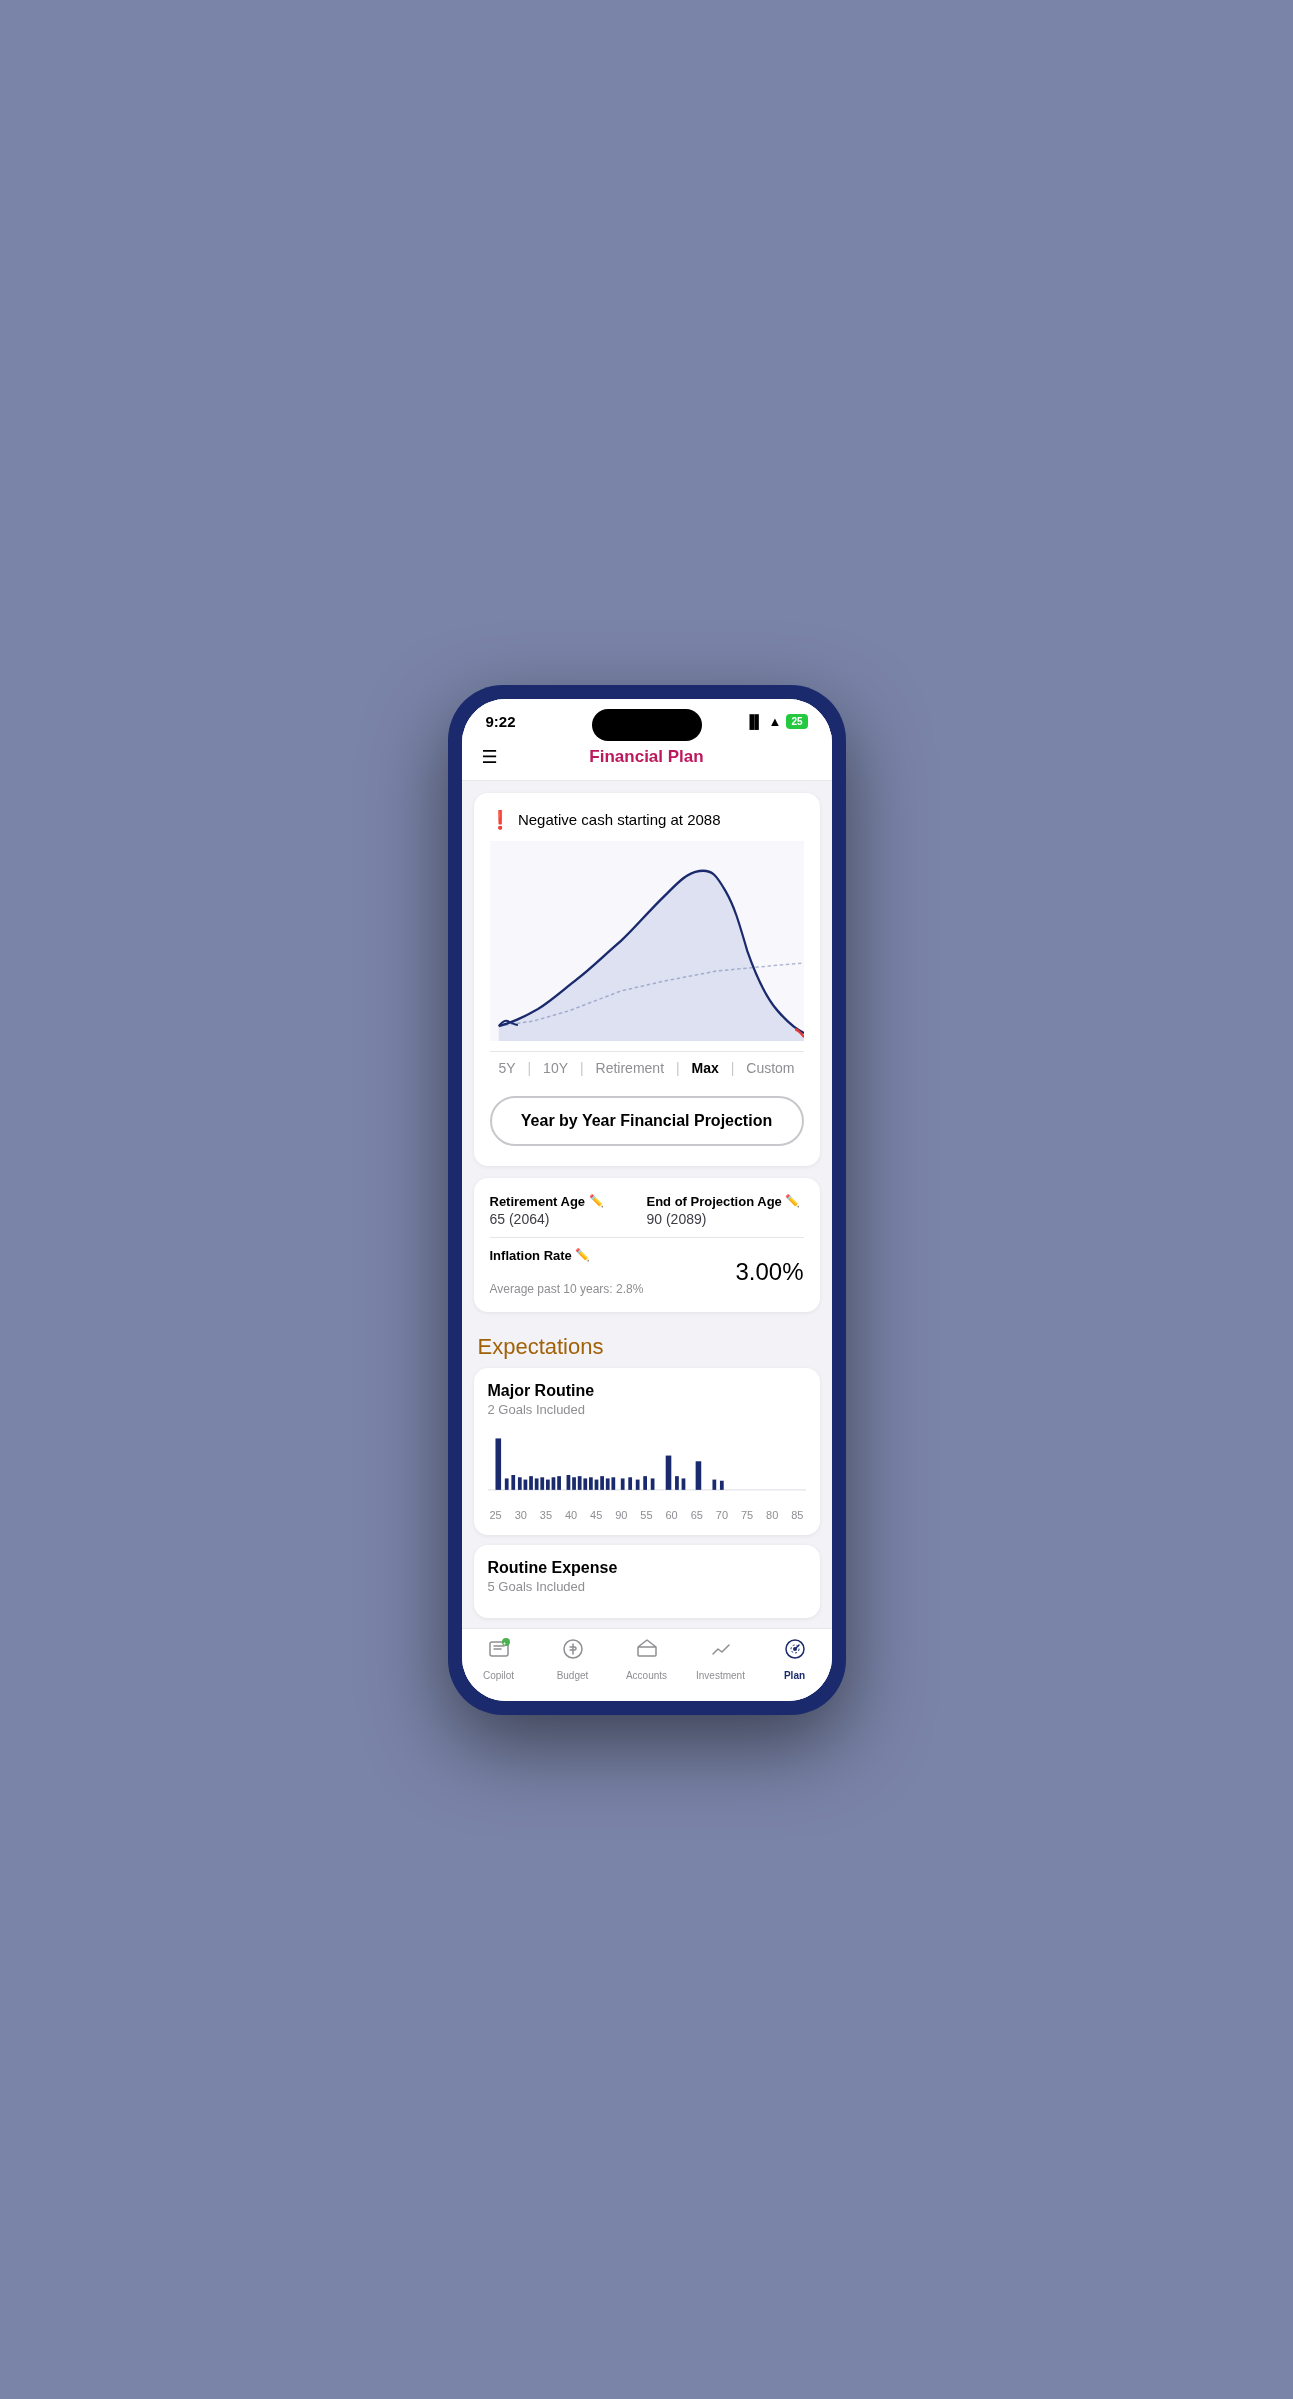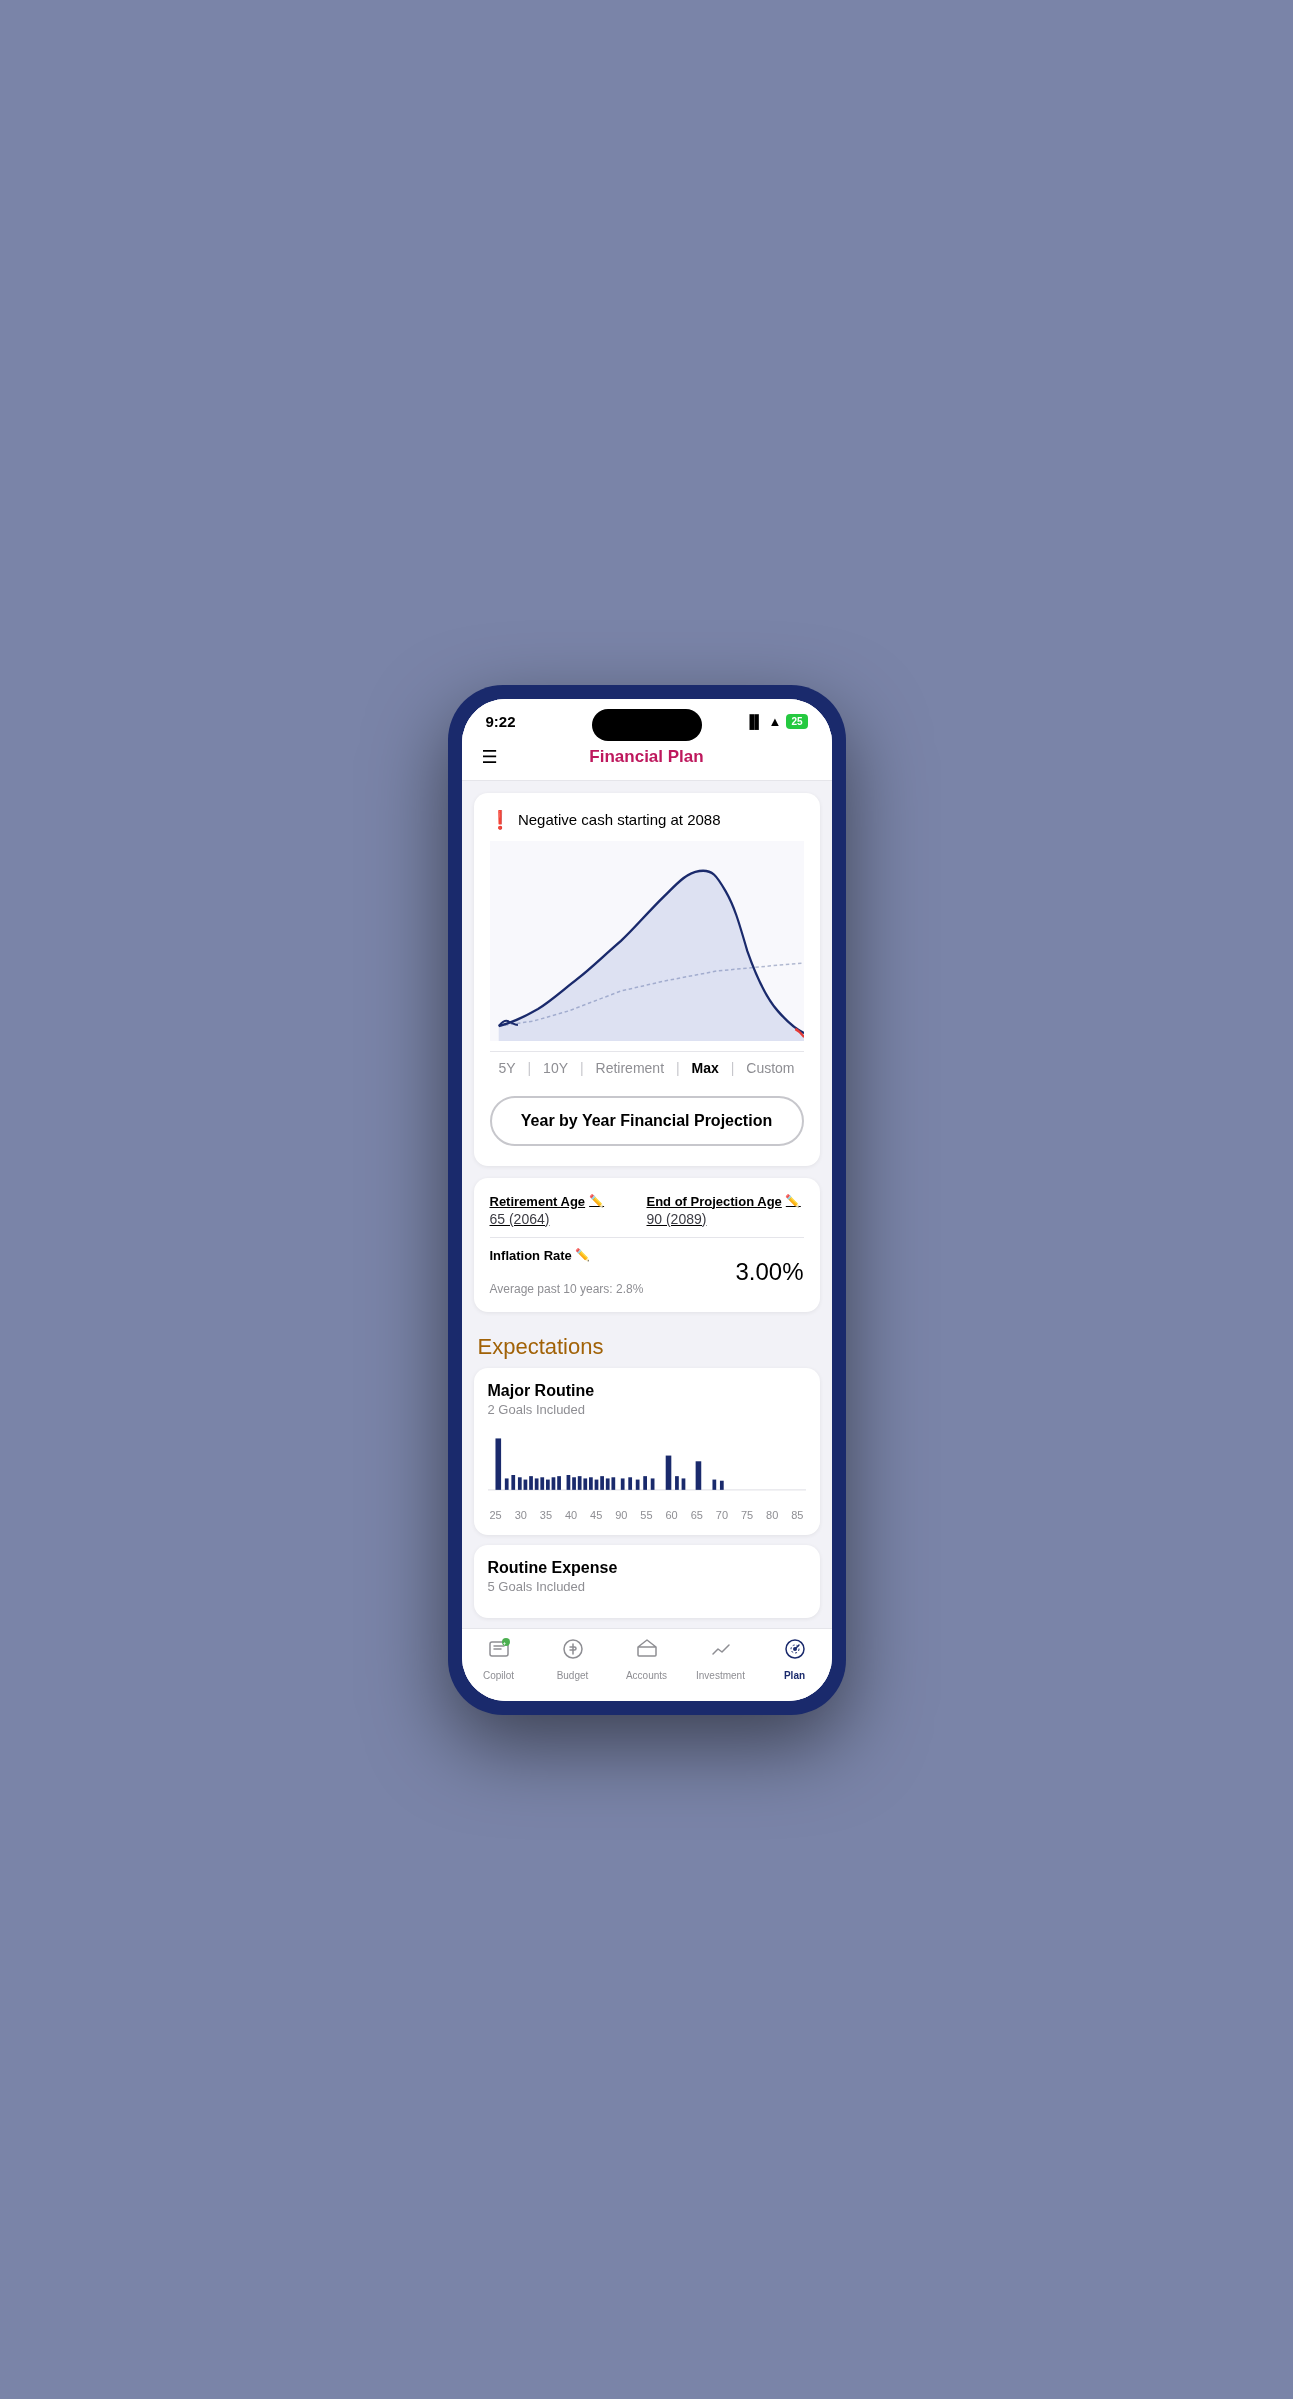--- a/index.html
+++ b/index.html
@@ -210,21 +210,20 @@
     .settings-divider {
       height: 1px;
       background: #e5e5ea;
       margin: 10px 0;
     }
 
     .settings-row {
       display: flex;
       justify-content: space-between;
       align-items: flex-start;
-      text-decoration: underline;
     }
 
     .settings-item {
       flex: 1;
     }
 
     .settings-label {
       font-size: 13px;
       font-weight: 600;
       color: #000;

